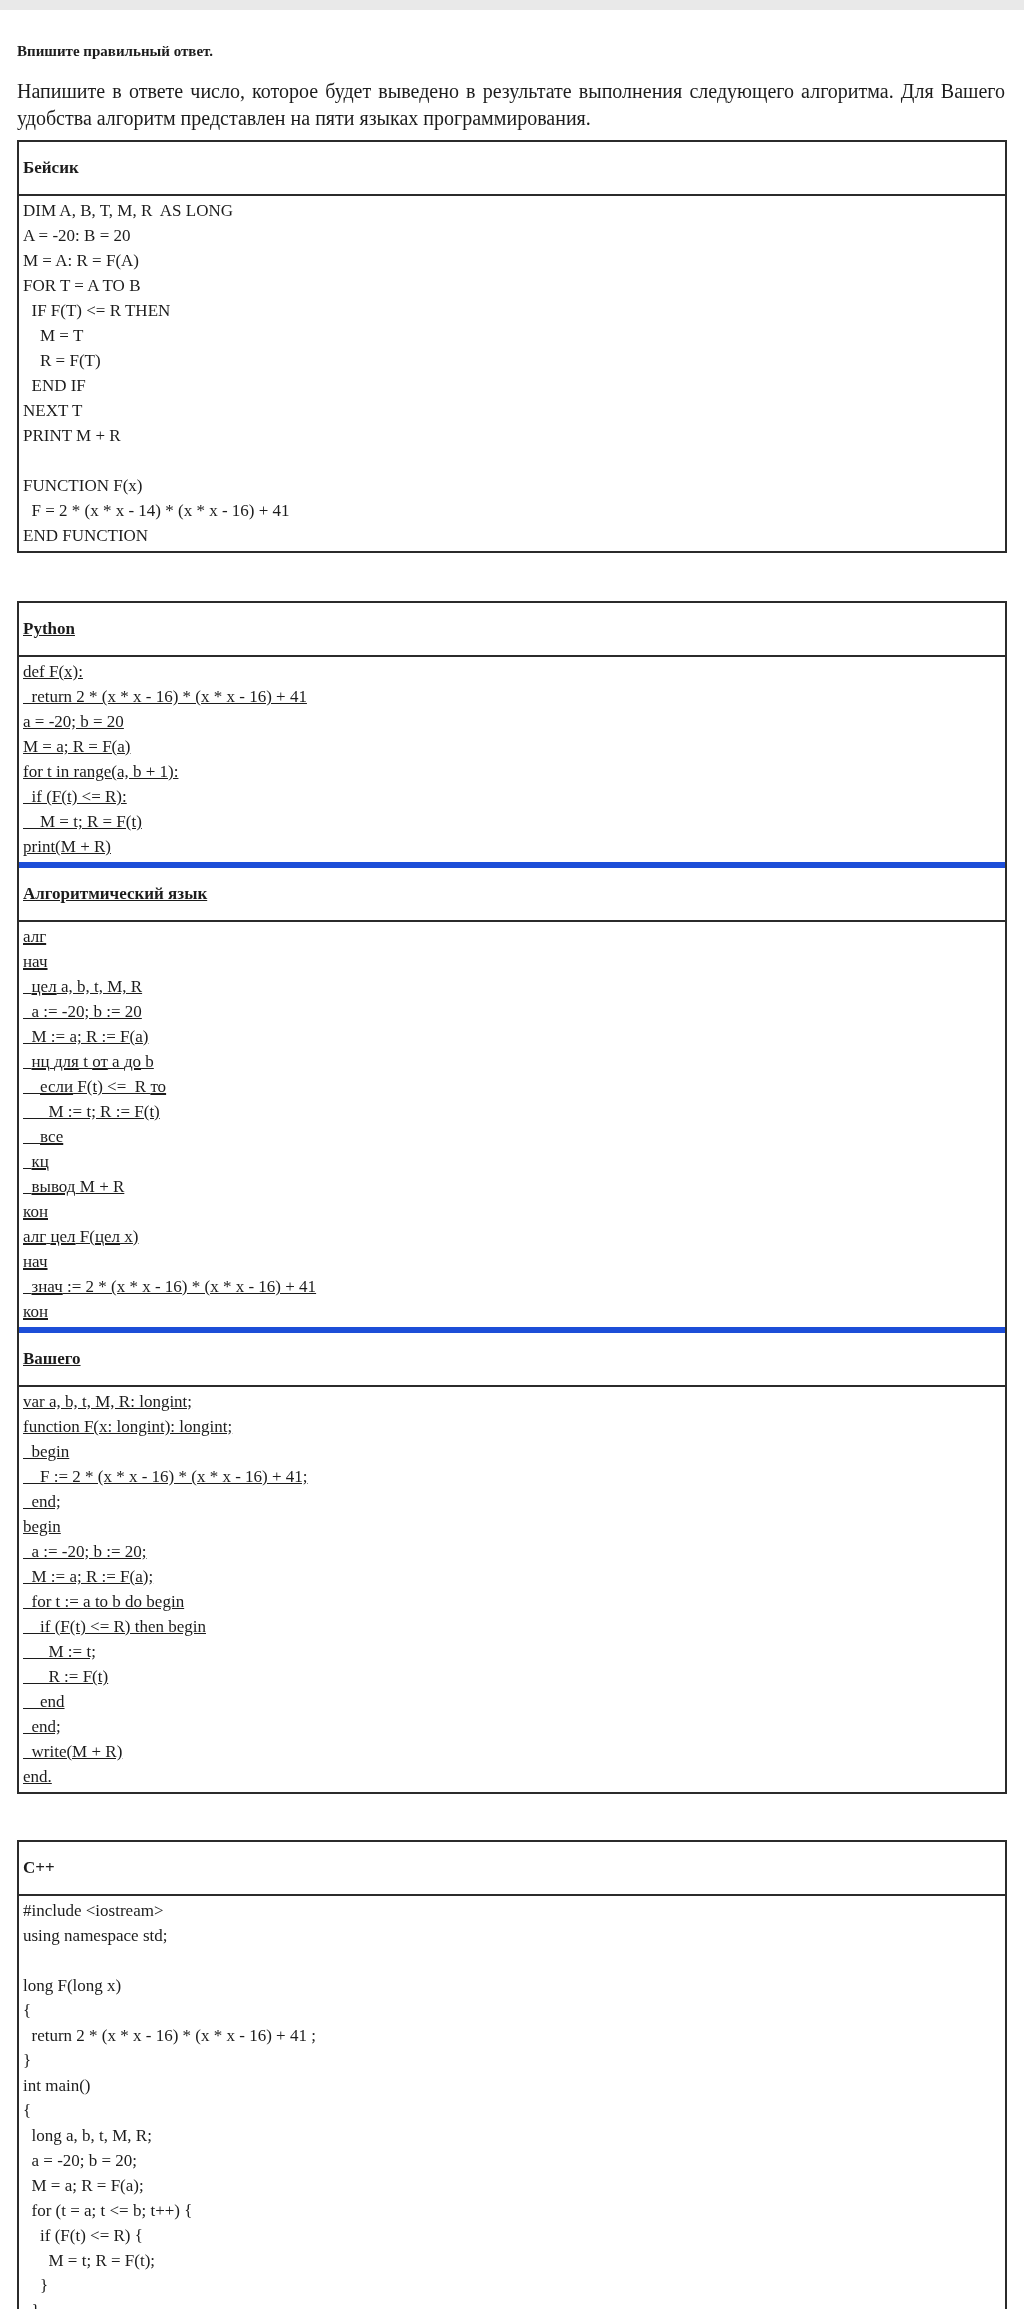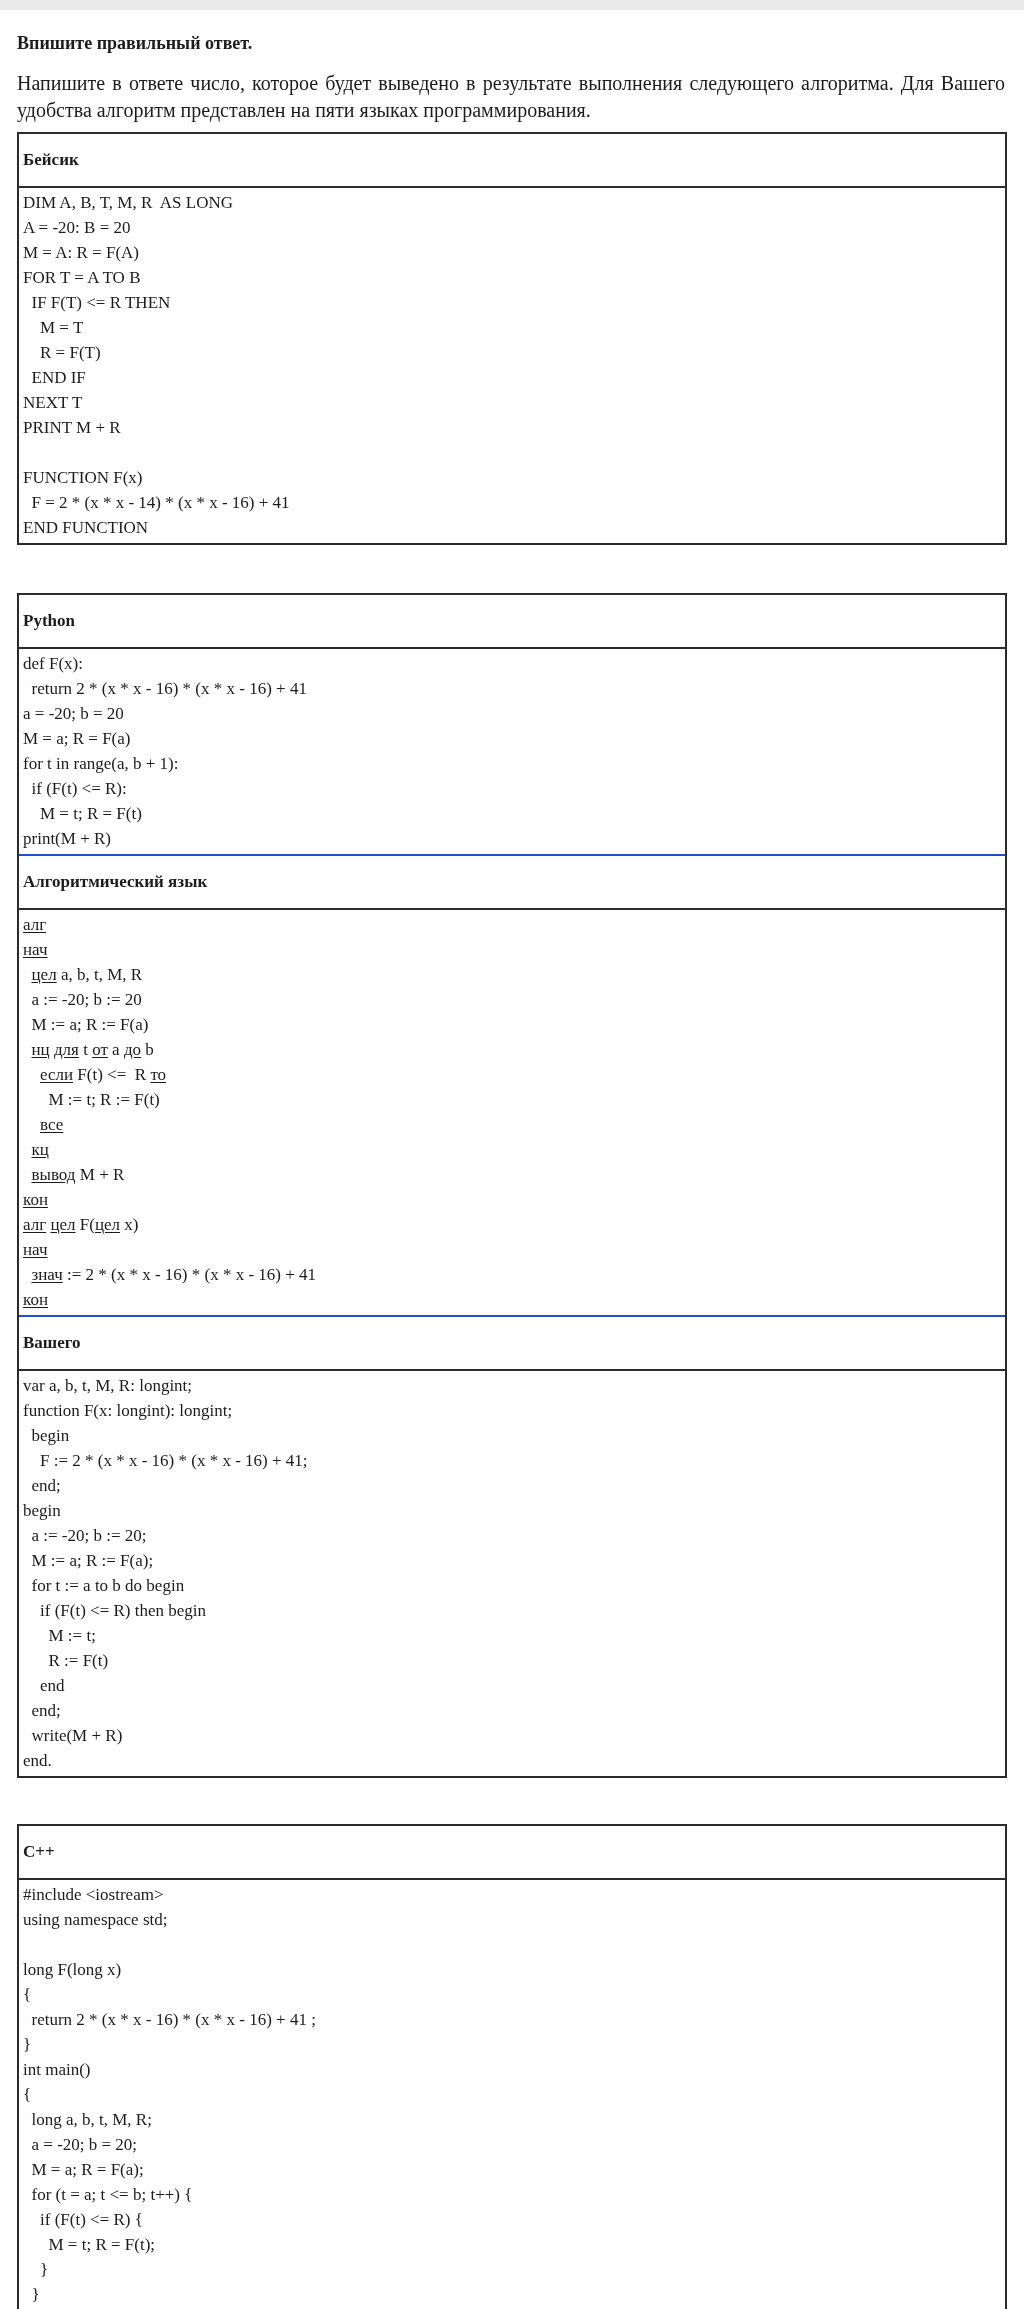--- a/index.html
+++ b/index.html
@@ -17,48 +17,48 @@
   }
   .top-bar {
     width: 100%;
     height: 10px;
     background: #e9e9e9;
   }
   .content {
     padding: 0 17px;
   }
   .task-heading {
-    margin: 21px 0 0 0;
-    font-size: 18px;
+    margin: 29px 0 0 0;
+    font-size: 15px;
     line-height: 24px;
     font-weight: bold;
   }
   .task-text {
     margin: 15px 0 8px 0;
     font-size: 20px;
     line-height: 27px;
     text-align: justify;
     width: 988px;
   }
   .code-table {
     width: 986px;
     border: 2px solid #2b2b2b;
     margin: 0;
   }
-  .gap-l { margin-top: 48px; }
+  .gap-l { margin-top: 48px; text-decoration: underline; }
   .gap-m { margin-top: 46px; }
   .code-header {
     font-size: 17px;
     font-weight: bold;
     line-height: 22px;
     padding: 15px 4px;
     border-bottom: 2px solid #2b2b2b;
   }
   .code-header.mid {
-    border-top: 2px solid #1d4ed8;
+    border-top: 6px solid #1d4ed8;
   }
   .code-body {
     font-size: 17px;
     line-height: 25px;
     padding: 2px 4px 3px 4px;
     white-space: pre;
   }
   .code-body u {
     text-underline-offset: 2px;
   }

